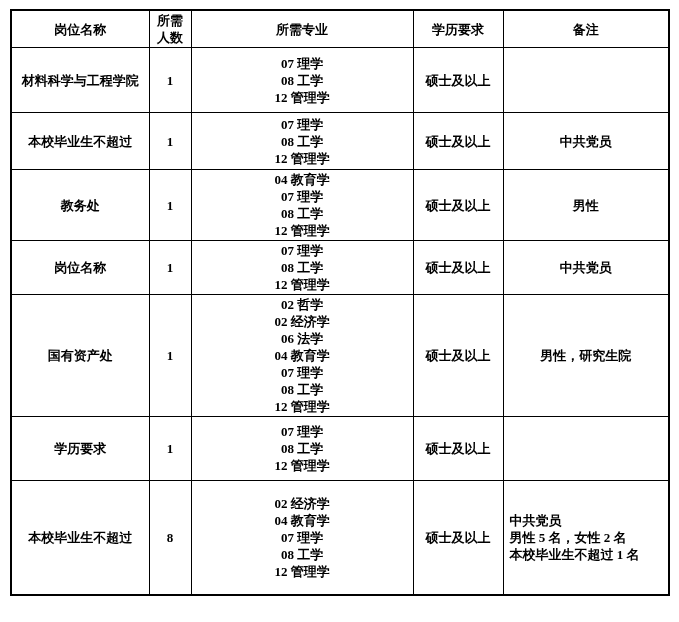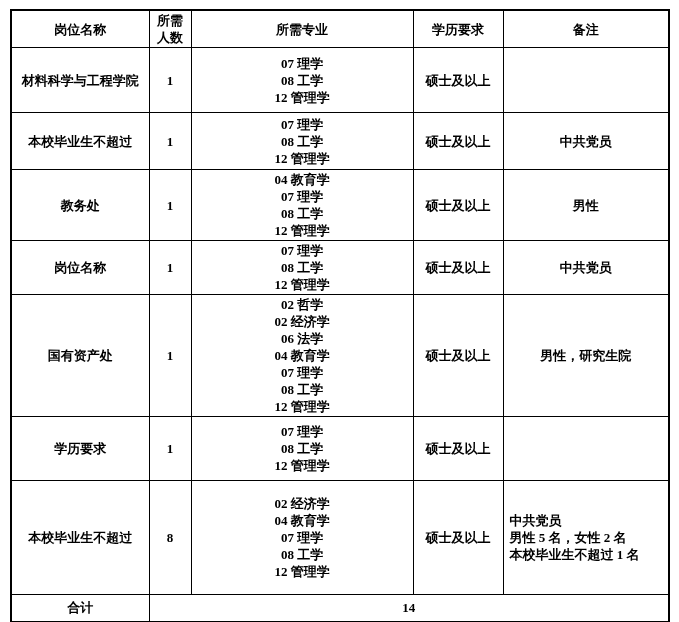--- a/index.html
+++ b/index.html
@@ -169,19 +169,15 @@
             <div class="line">08 工学</div>
             <div class="line">12 管理学</div>
           </td>
           <td>硕士及以上</td>
           <td class="remarks-left">
             <div class="line">中共党员</div>
             <div class="line">男性 5 名，女性 2 名</div>
             <div class="line">本校毕业生不超过 1 名</div>
           </td>
         </tr>
-        <tr class="footer-row" id="footer-row" style="height: 27px;">
-        <td>合计</td>
-        <td colspan="4">14</td>
-      </tr>
     </tbody>
   </table>
 </div>
 
 </body></html>

